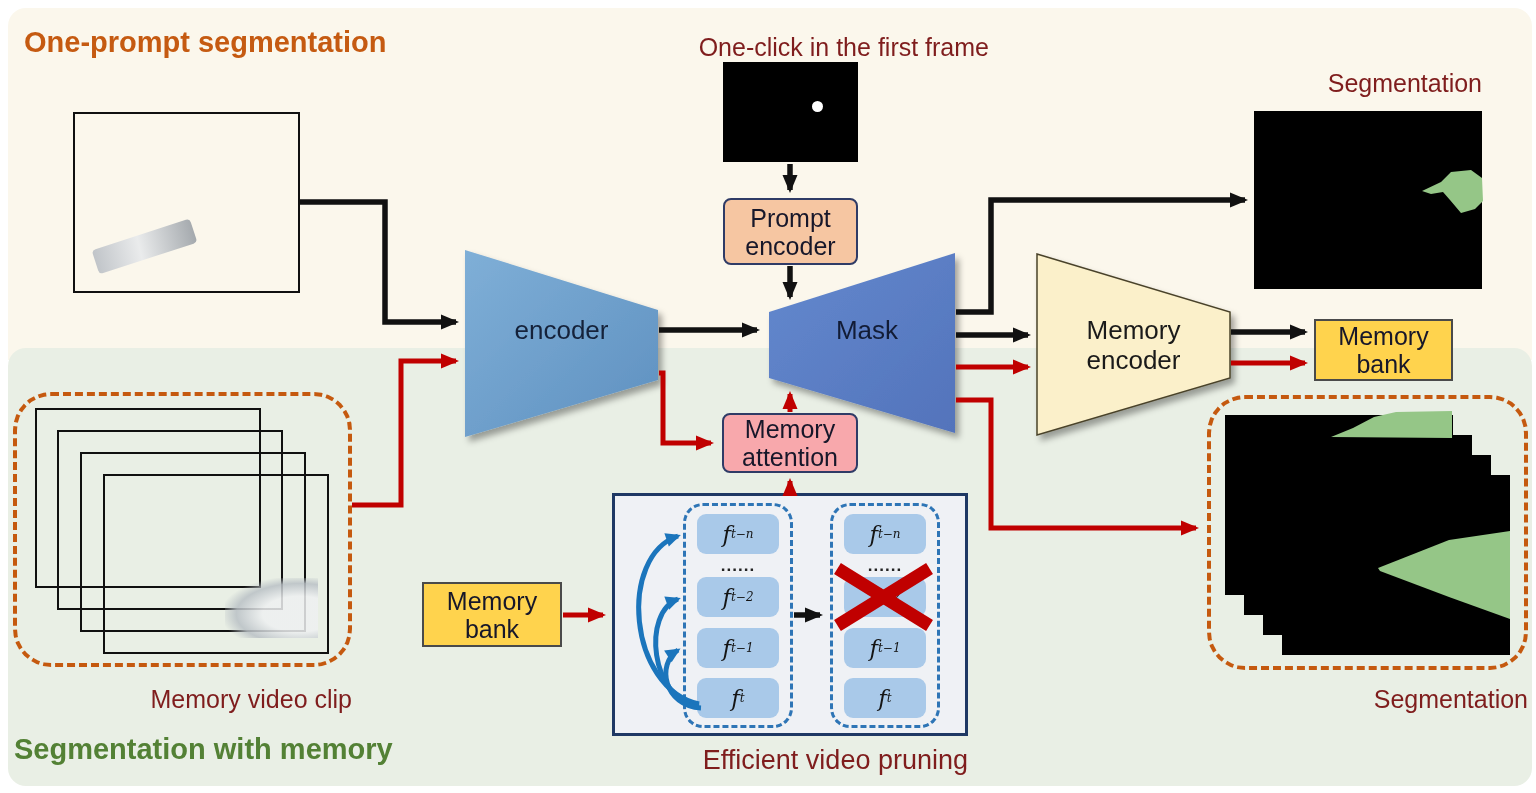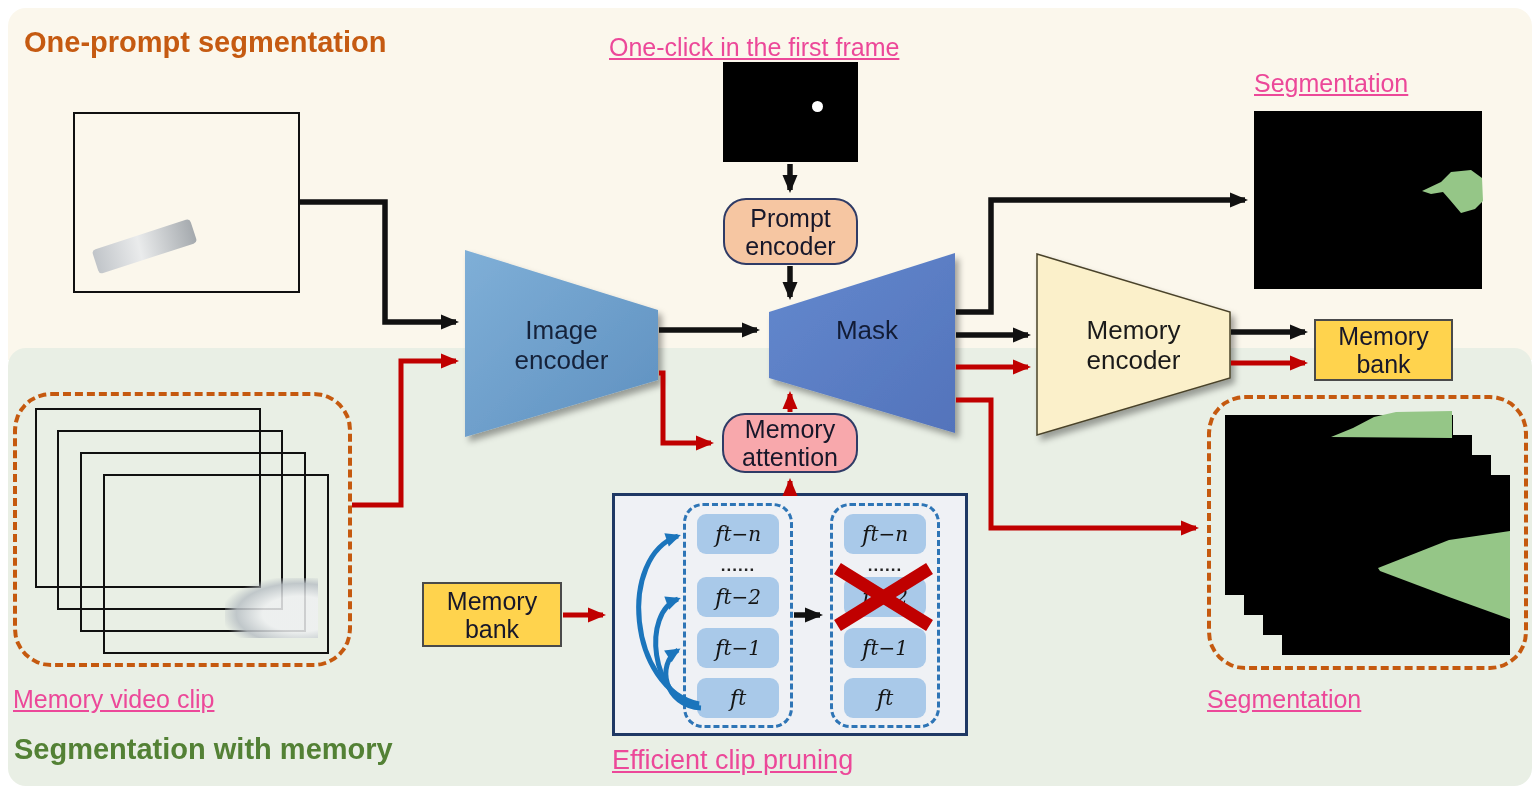--- a/index.html
+++ b/index.html
@@ -5,27 +5,27 @@
   * { box-sizing: border-box; margin: 0; padding: 0; }
   html,body { background:#fff; }
   .stage {
     position: relative; width: 1536px; height: 793px; background:#ffffff;
     font-family: "Liberation Sans", sans-serif; overflow: hidden; color:#1b1b1b;
   }
   .panel-cream { position:absolute; left:8px; top:8px; width:1524px; height:352px;
     background:#FBF7EC; border-radius:18px 18px 0 0; }
   .panel-green { position:absolute; left:8px; top:348px; width:1524px; height:438px;
     background:#E9EFE5; border-radius:18px; }
-  .lbl { position:absolute; text-align:left; font-size:25px; color:#ec4899; line-height:1.1;text-decoration:underline; }
+  .lbl { position:absolute; text-align:right; font-size:25px; color:#7f1d1d; line-height:1.1; }
   .title { position:absolute; font-size:29px; font-weight:bold; letter-spacing:0px; }
 
   
   .node { position:absolute; display:flex; flex-direction:column; align-items:center;
     justify-content:center; line-height:1.12; font-size:25px; color:#17172a; text-align:center; }
-  .rounded { border-radius:23px; }
+  .rounded { border-radius:8px; }
   .prompt-encoder { left:723px; top:198px; width:135px; height:67px;
     background:#F6C6A2; border:2px solid #2F3B66; }
   .memory-attention { left:722px; top:413px; width:136px; height:60px;
     background:#F8A8AC; border:2px solid #2F3B66; }
   .membank { background:#FFD34D; border:2px solid #4a4a4a; }
   .membank-top { left:1314px; top:319px; width:139px; height:62px; }
   .membank-left { left:422px; top:582px; width:140px; height:65px; }
 
   
   .surgical { position:absolute; border:2px solid #101010;
@@ -50,21 +50,21 @@
   .dashed-orange { position:absolute; border:4px dashed #C5590F; border-radius:38px; }
 
   
   .prunebox { position:absolute; left:612px; top:493px; width:356px; height:243px;
     background:#EFF1F5; border:3px solid #1F3864; }
   .pcol { position:absolute; top:503px; width:110px; height:225px;
     border:3px dashed #2E75B6; border-radius:20px; }
   .chip { position:absolute; width:82px; height:40px; background:#A9C9E9; border-radius:9px;
     display:flex; align-items:center; justify-content:center;
     font-family:"DejaVu Serif", serif; font-style:italic; font-size:23px; color:#151515; }
-  .chip sub { font-size:20px; font-style:italic; line-height:1; }
+  .chip sub { font-size:12px; font-style:italic; line-height:1; }
   .pdots { position:absolute; width:82px; text-align:center; font-weight:bold;
     font-size:17px; letter-spacing:1px; color:#222; }
 
   .clickbox { position:absolute; left:723px; top:62px; width:135px; height:100px; background:#000; }
   .clickdot { position:absolute; left:89px; top:39px; width:11px; height:11px;
     border-radius:50%; background:#fff; }
 
   svg.overlay { position:absolute; left:0; top:0; z-index:6; pointer-events:none; }
   .tlabel { position:absolute; z-index:7; text-align:center; font-size:26px;
     color:#15223a; line-height:1.15; }
@@ -161,21 +161,21 @@
   </div>
   <div class="chip" style="left:844px;top:628px;">
     <span>f</span>
       <sub>t−1</sub>
   </div>
   <div class="chip" style="left:844px;top:678px;">
     <span>f</span>
       <sub>t</sub>
   </div>
 
-  <div class="lbl z7" style="left:612px;top:746px;width:356px;font-size:27px;">Efficient clip pruning</div>
+  <div class="lbl z7" style="left:612px;top:746px;width:356px;font-size:27px;">Efficient video pruning</div>
 
   <svg class="overlay" width="1536" height="793" viewBox="0 0 1536 793">
     <defs>
       <linearGradient id="gIE" x1="0" y1="0" x2="1" y2="1">
         <stop offset="0" stop-color="#7FAFD7"></stop>
           <stop offset="1" stop-color="#5E90C0"></stop>
       </linearGradient>
       <linearGradient id="gMD" x1="0" y1="0" x2="1" y2="1">
         <stop offset="0" stop-color="#6389CE"></stop>
           <stop offset="1" stop-color="#5373BB"></stop>
@@ -224,21 +224,20 @@
     <path d="M 699,706 C 650,700 642,612 678,599" fill="none" stroke="#1B75BC" stroke-width="5" marker-end="url(#mblu)"></path>
     <path d="M 701,708 C 664,706 656,664 678,650" fill="none" stroke="#1B75BC" stroke-width="5" marker-end="url(#mblu)"></path>
 
     <g stroke="#C00000" stroke-width="13" stroke-linecap="square">
       <line x1="843" y1="572" x2="924" y2="622"></line>
       <line x1="924" y1="572" x2="843" y2="622"></line>
     </g>
   </svg>
 
   <div class="tlabel" style="left:465px;top:316px;width:193px;">
-    <div>Image</div>
     <div>encoder</div>
   </div>
   <div class="tlabel" style="left:769px;top:316px;width:196px;color:#121c36;">
     <div>Mask</div>
   </div>
   <div class="tlabel" style="left:1037px;top:316px;width:193px;color:#1a1a1a;">
     <div>Memory</div>
     <div>encoder</div>
   </div>
 

